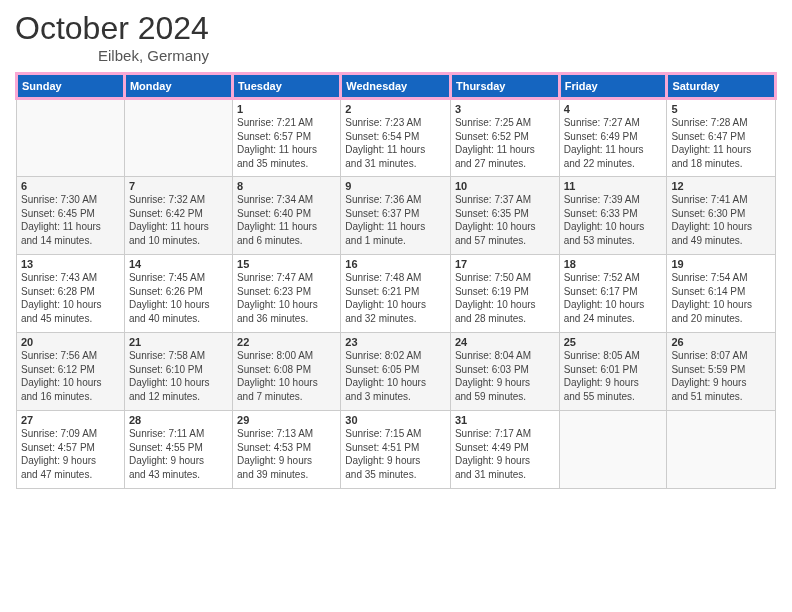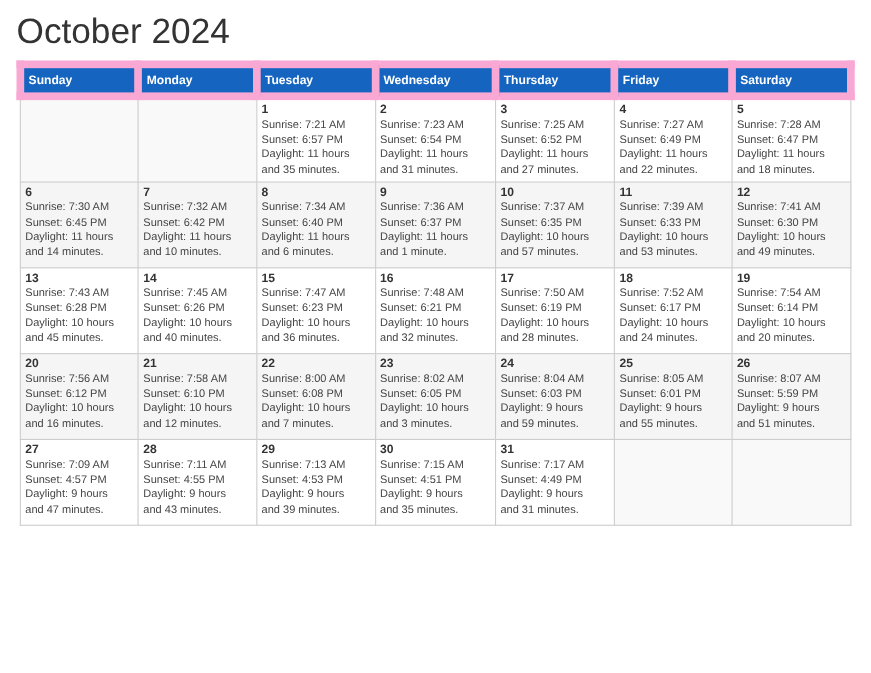--- a/index.html
+++ b/index.html
@@ -59,21 +59,21 @@
       border-collapse: collapse;
       font-size: 10px;
     }
     thead tr th {
       background-color: #1565c0;
       color: #fff;
       padding: 5px 4px;
       text-align: left;
       font-size: 11px;
       font-weight: bold;
-      border: 7px solid #f9a8d4;
+      border: 3px solid #f9a8d4;
     }
     tbody tr td {
       border: 1px solid #ccc;
       vertical-align: top;
       padding: 3px 4px;
       height: 78px;
       width: 113px;
       background: #fff;
     }
     tbody tr:nth-child(even) td {
@@ -95,20 +95,21 @@
       background: #f9f9f9 !important;
     }
   </style>
 </head>
 <body>
 
 <div class="page">
   <div class="header">
     <div class="title-block">
       <h1>October 2024</h1>
+      <h2>Eilbek, Germany</h2>
     </div>
   </div>
 
   <table>
     <thead>
       <tr>
 
       <th>Sunday</th>
           <th>Monday</th>
           <th>Tuesday</th>

